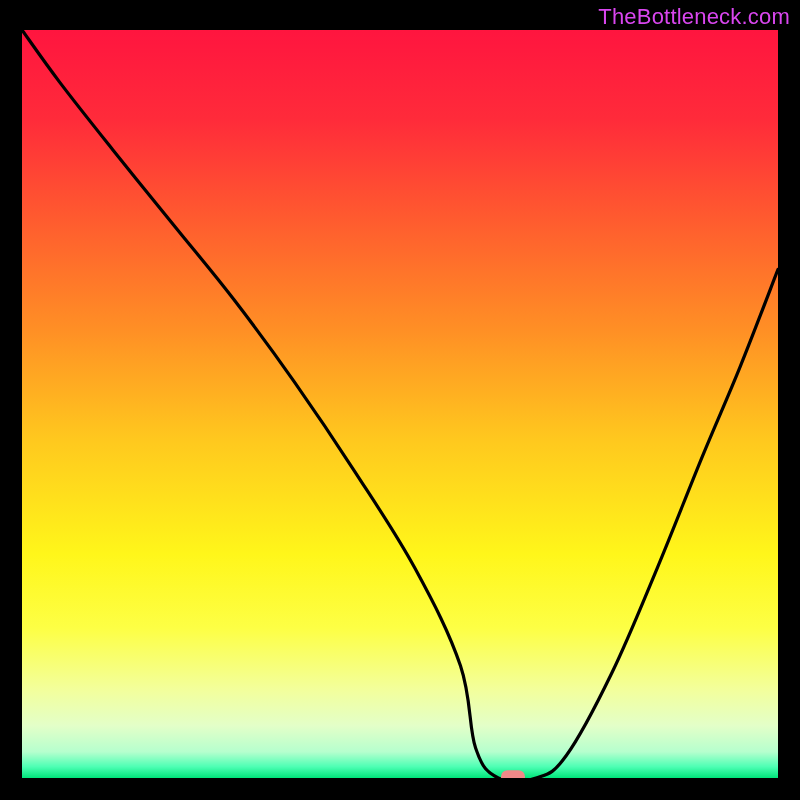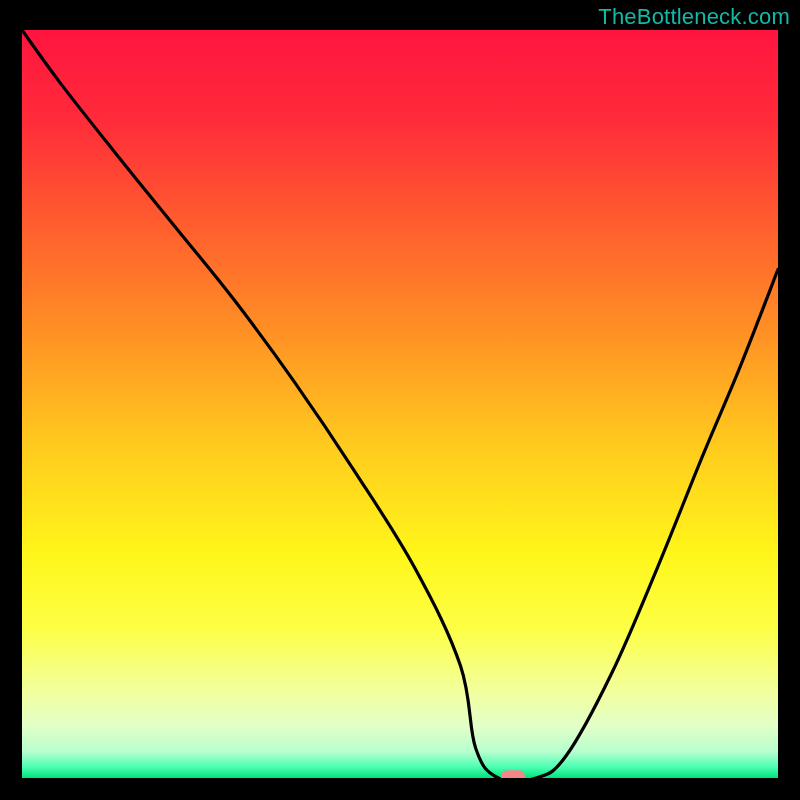--- a/index.html
+++ b/index.html
@@ -14,21 +14,21 @@
   .stage {
     position: relative;
     width: 800px;
     height: 800px;
     background: #000;
   }
   .watermark {
     position: absolute;
     top: 4px;
     right: 10px;
-    color: #14b8a6;
+    color: #d946ef;
     font-size: 22px;
     font-weight: 500;
     letter-spacing: 0.2px;
     user-select: none;
   }
   .plot-area {
     position: absolute;
     left: 22px;
     top: 30px;
     width: 756px;

